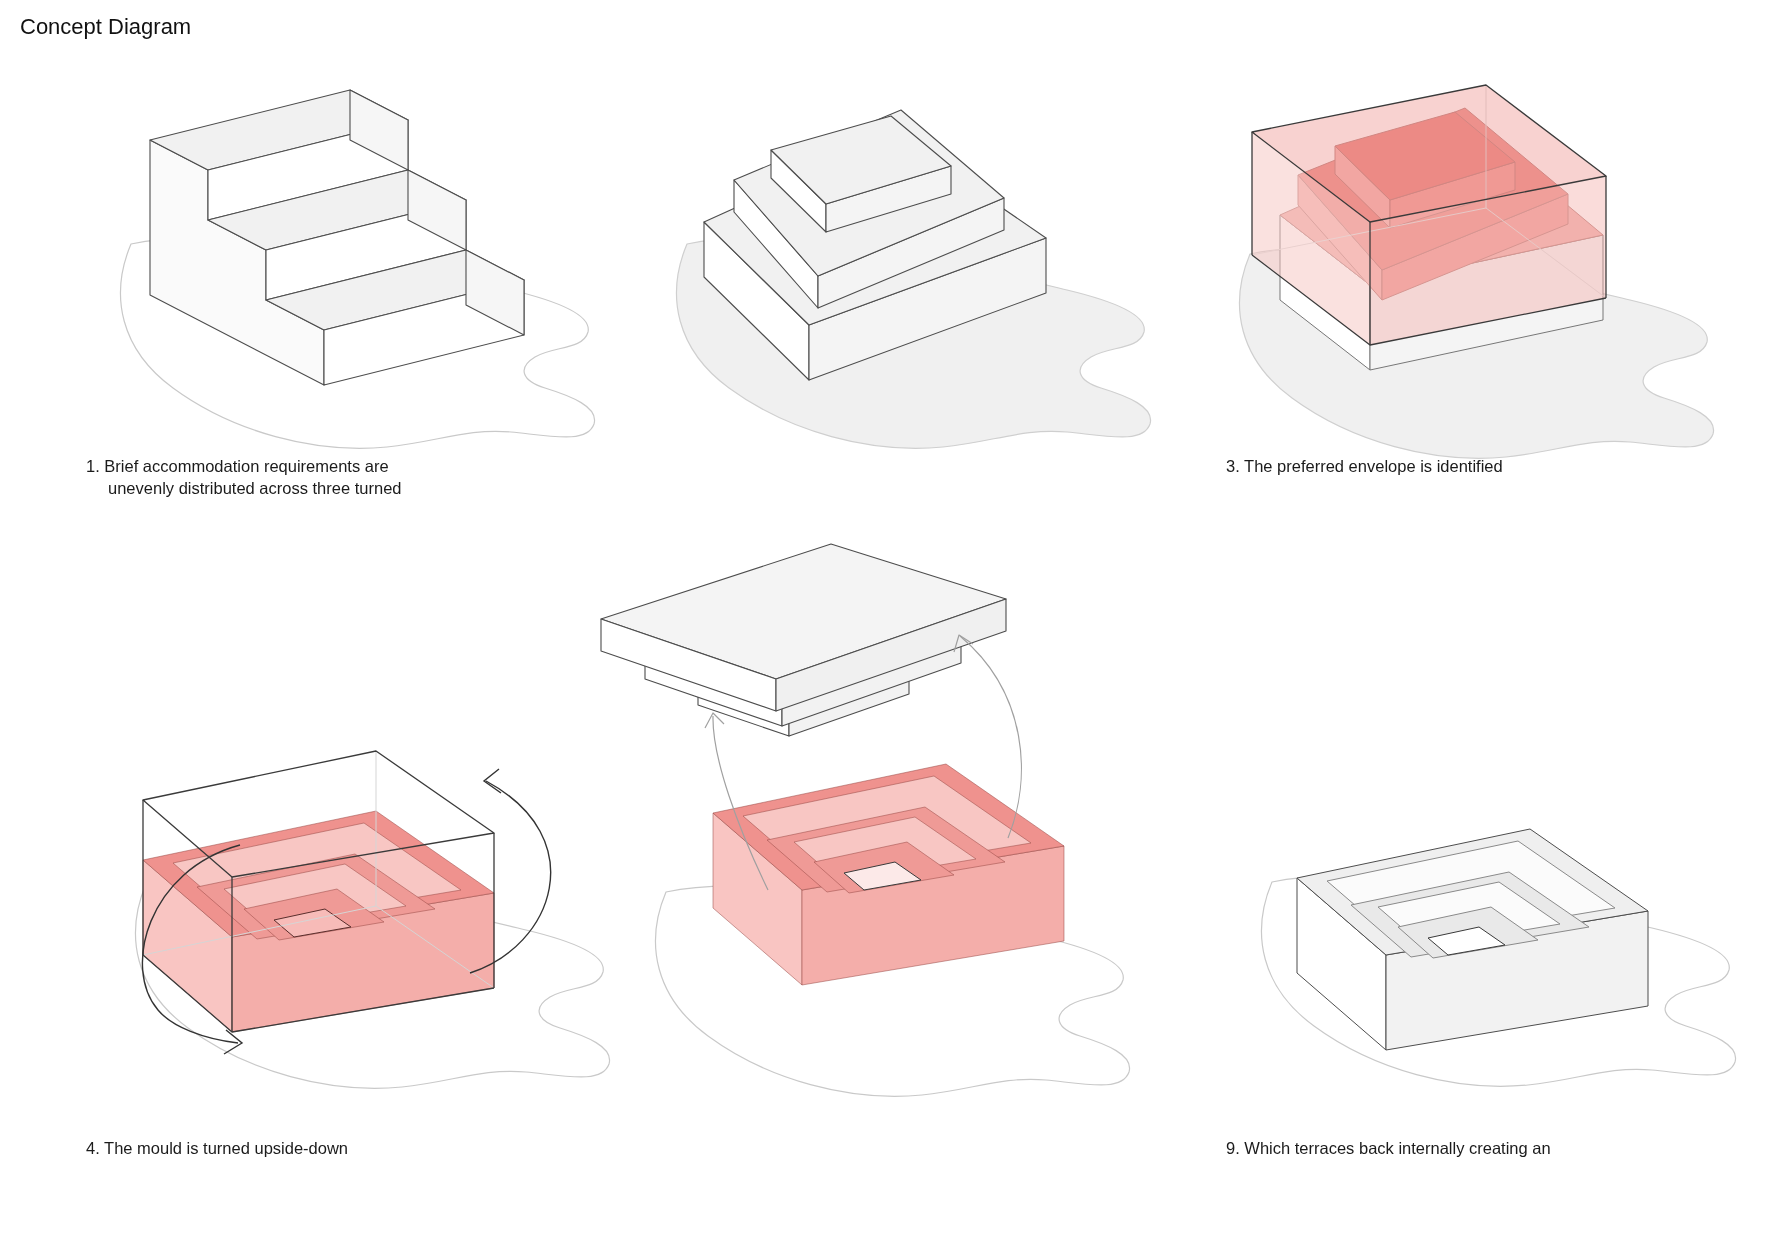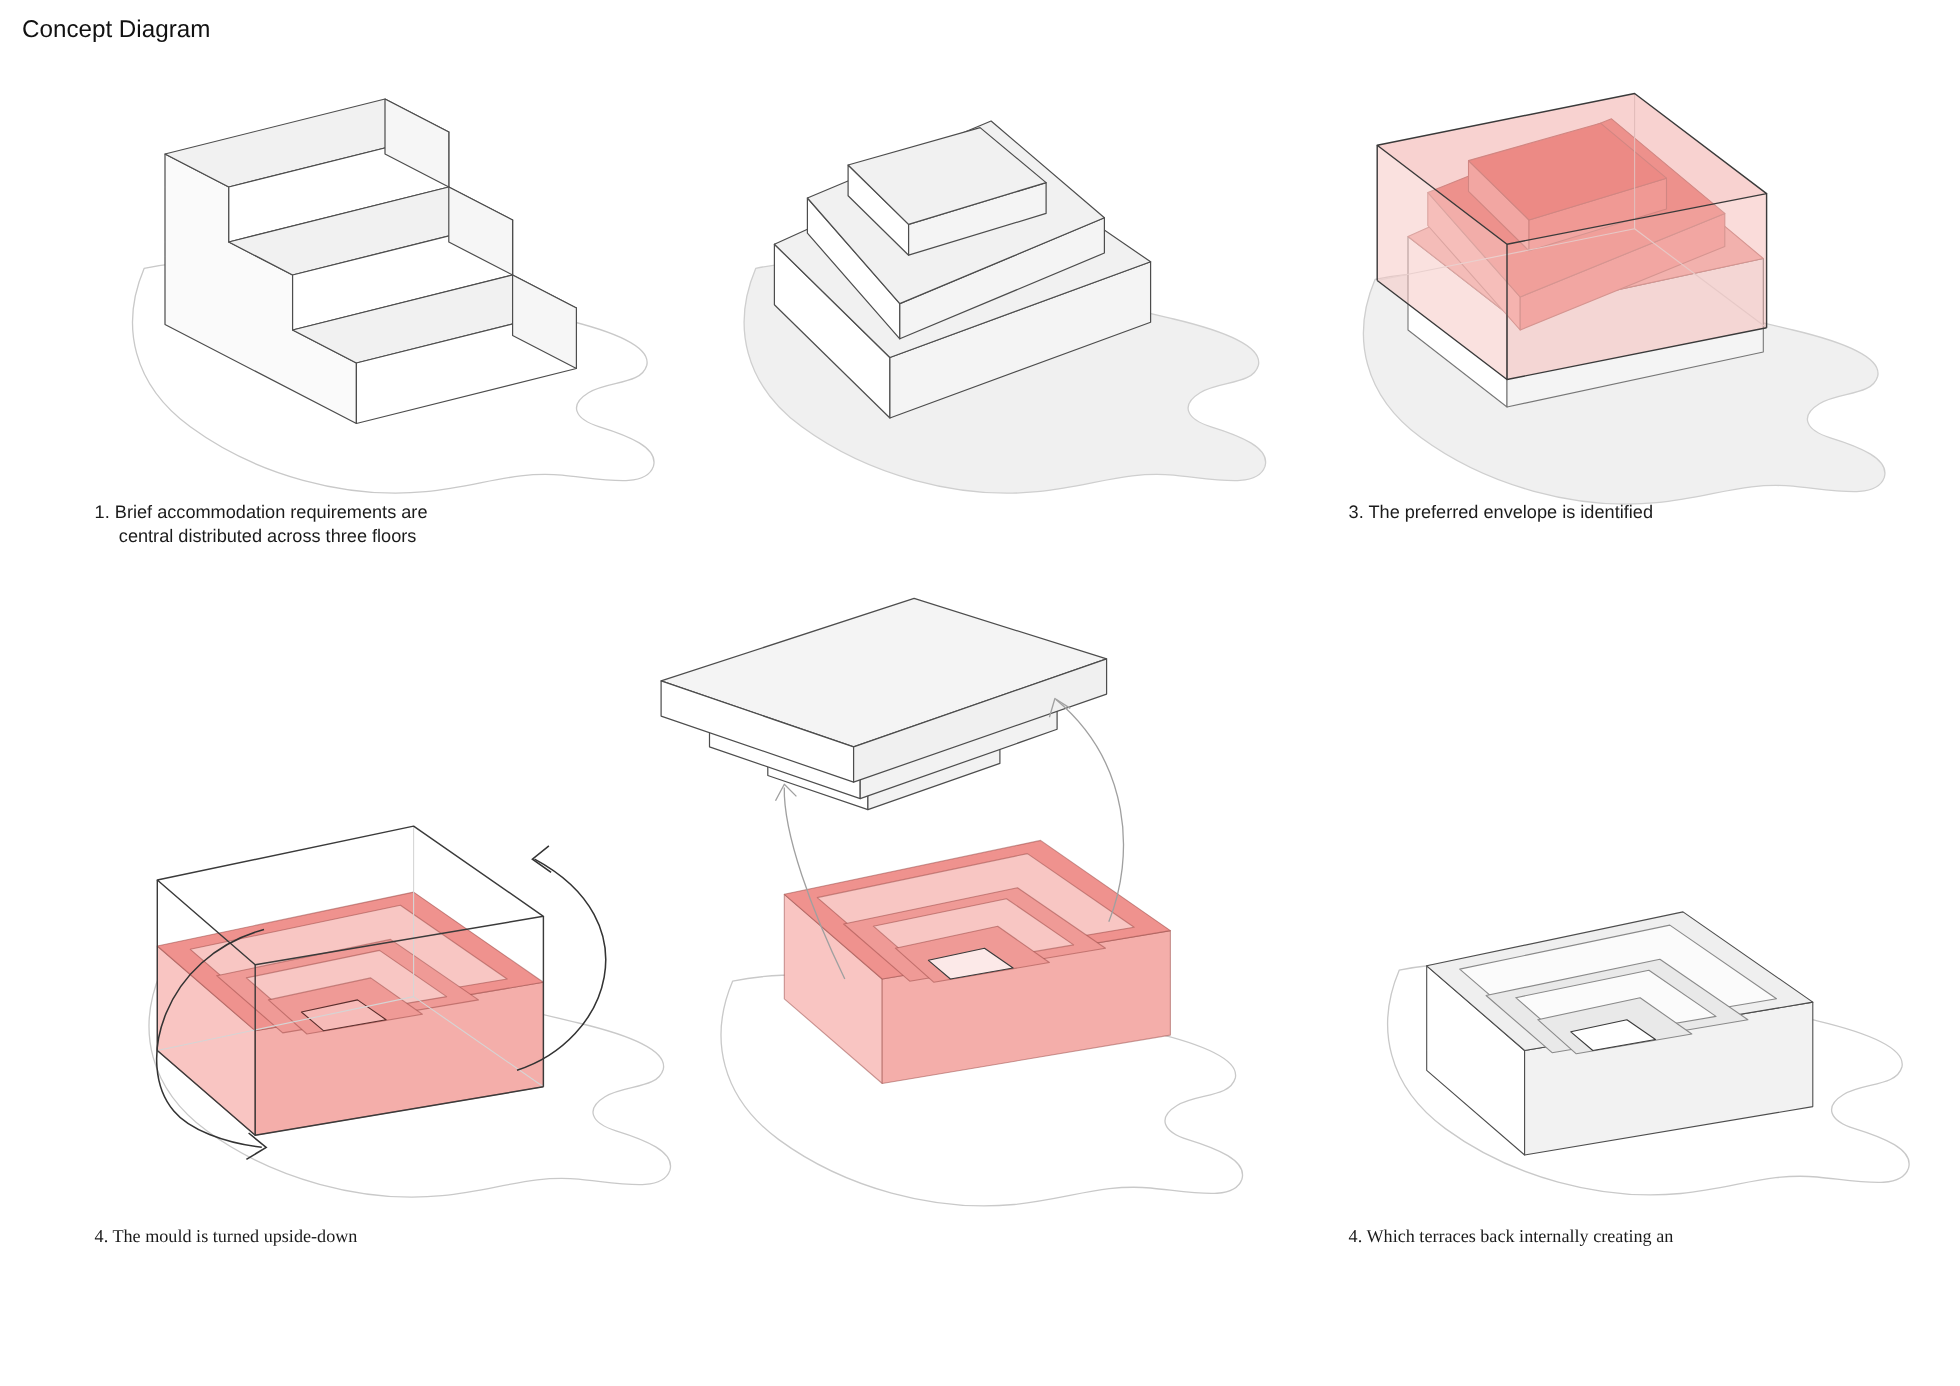--- a/index.html
+++ b/index.html
@@ -17,21 +17,21 @@
   figure.panel{margin:0;padding:0;}
   figure.row1{height:478px;}
   svg.art{display:block;overflow:visible;}
   figure.row1 svg.art{width:560px;height:400px;}
   figure.row2 svg.art{width:560px;height:560px;}
   figcaption.cap{
     font-size:16.5px;line-height:1.32;color:#1b1b1b;max-width:430px;
     padding-left:22px;
   }
   figure.row1 figcaption.cap{margin-top:-4px;}
-  figure.row2 figcaption.cap{margin-top:15px;font-family:Liberation Serif, serif;}
+  figure.row2 figcaption.cap{margin-top:40px;}
   .cap-l1{display:block;margin-left:-22px;padding-left:22px;text-indent:-22px;}
   .cap-l2{display:block;}
   .defs-holder{position:absolute;width:0;height:0;}
 </style>
 </head>
 <body>
 
 <h1 class="page-title">Concept Diagram</h1>
 
 <svg class="defs-holder" aria-hidden="true">
@@ -57,21 +57,21 @@
           <polygon points="176,190 376,140 376,190 176,240" fill="#ffffff"></polygon>
           <polygon points="318,110 376,140 376,190 318,160" fill="#f6f6f6"></polygon>
           <polygon points="176,240 376,190 434,220 234,270" fill="#f1f1f1"></polygon>
           <polygon points="234,270 434,220 434,275 234,325" fill="#ffffff"></polygon>
           <polygon points="376,190 434,220 434,275 376,245" fill="#f6f6f6"></polygon>
         </g>
       </g>
     </svg>
     <figcaption class="cap">
       <span class="cap-l1">1. Brief accommodation requirements are</span>
-      <span class="cap-l2">central distributed across three floors</span>
+      <span class="cap-l2">unevenly distributed across three turned</span>
     </figcaption>
   </figure>
 
   <figure class="panel row1">
     <svg class="art" viewBox="0 0 560 400">
       <g transform="translate(10,20)" stroke-linejoin="round">
         <g>
           <use href="#blob" transform="translate(5,120)" fill="#f0f0f0" stroke="#cfcfcf" stroke-width="1.2"></use>
         </g>
         <g stroke="#4d4d4d" stroke-width="1.1">
@@ -216,17 +216,17 @@
           <polygon points="71,340 304,291 422,373 160,417" fill="#efefef" stroke="#4d4d4d"></polygon>
           <polygon points="101,343 292,303 389,370 174,406" fill="#fbfbfb"></polygon>
           <polygon points="125,367 283,334 363,389 185,419" fill="#e9e9e9"></polygon>
           <polygon points="152,369 273,344 334,386 198,409" fill="#fbfbfb"></polygon>
           <polygon points="172,389 265,369 312,402 207,420" fill="#e9e9e9"></polygon>
           <polygon points="202,400 253,389 279,407 222,417" fill="#ffffff" stroke="#3a3a3a"></polygon>
         </g>
       </g>
     </svg>
     <figcaption class="cap">
-      <span class="cap-l1">4. Which terraces back internally creating an</span>
+      <span class="cap-l1">9. Which terraces back internally creating an</span>
     </figcaption>
   </figure>
 
 </main>
 
 </body></html>

